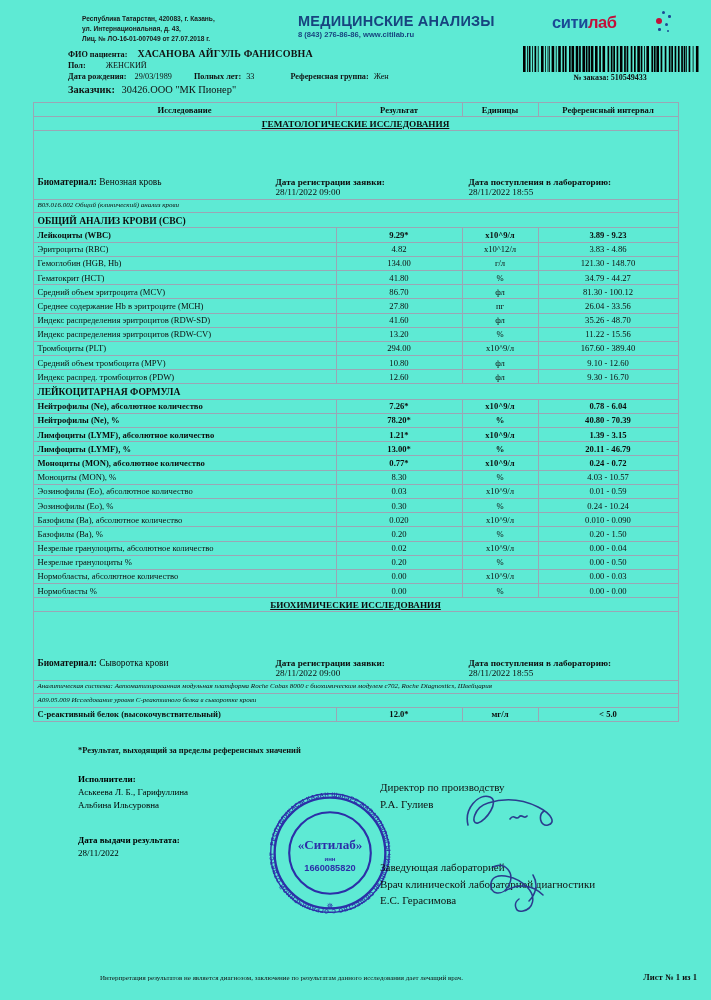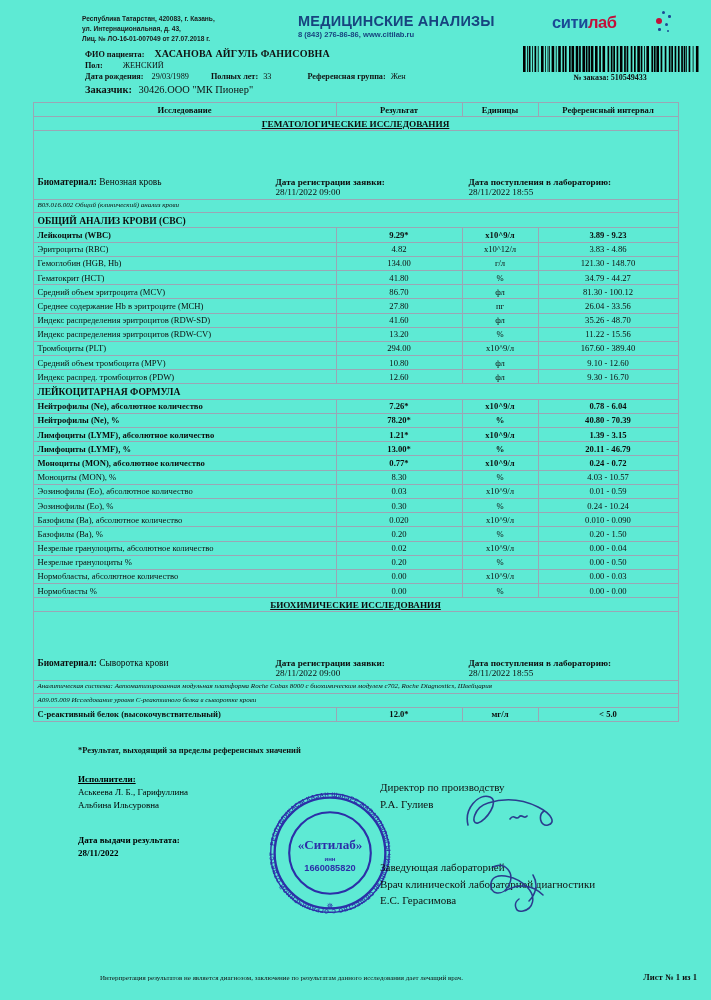--- a/index.html
+++ b/index.html
@@ -45,21 +45,21 @@
     font-size: 16.5px; font-weight: 700; letter-spacing: -0.4px;
   }
   .logo .a { color: #1b4a96; }
   .logo .b { color: #c2103a; }
   .logo-dots { position: absolute; left: 652px; top: 10px; width: 22px; height: 24px; }
   .logo-dots i { position: absolute; border-radius: 50%; display: block; }
 
   
   .patient {
     position: relative;
-    padding: 0 10px 4px 85px;
+    padding: 0 10px 4px 68px;
     font-size: 8.2px; color: #111;
     height: 54px;
   }
   .patient .row { margin-bottom: 2.2px; white-space: nowrap; }
   .lbl { font-weight: 700; }
   .fio-val { font-weight: 700; font-size: 10px; letter-spacing: .2px; }
   .cust { font-size: 10.4px; margin-top: 3px; }
   .cust .lbl { font-weight: 700; }
 
   .barcode-box {
@@ -116,24 +116,24 @@
   tr.ab td { font-weight: 700; }
   tr.norm td { font-weight: 400; }
 
   
   .footnote {
     margin: 24px 0 0 78px;
     font-size: 8.4px; font-weight: 700; color: #111;
   }
   .signblock { position: relative; height: 150px; margin-top: 18px; }
   .sign-left { position: absolute; left: 78px; top: 0; font-size: 9px; line-height: 1.45; }
-  .sign-left .ttl { font-weight: 700; text-decoration: underline; }
+  .sign-left .ttl { font-weight: 700; }
   .sign-left .nm { }
   .sign-left .dt { margin-top: 22px; font-weight: 700; }
-  .sign-left .dtv { font-weight: 700; }
+  .sign-left .dtv { font-weight: 400; }
 
   .stamp {
     position: absolute; left: 262px; top: 12px;
     width: 136px; height: 136px;
   }
   .sign-right { position: absolute; left: 380px; top: 6px; font-size: 11px; line-height: 1.5; color: #111; }
   .sign-right .grp2 { margin-top: 47px; }
   .sig-svg { position: absolute; }
 
   .bottomline {

